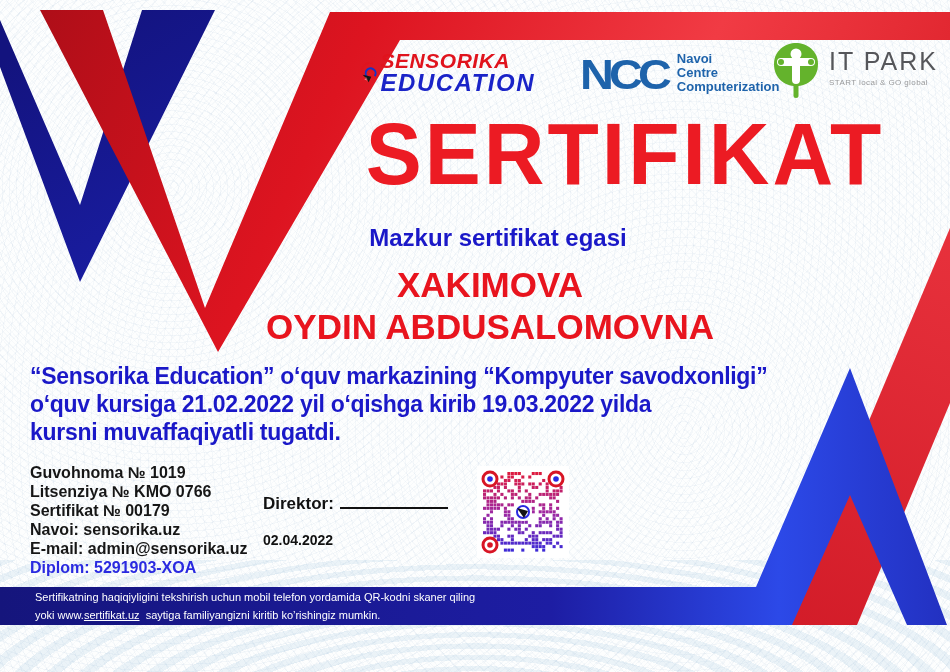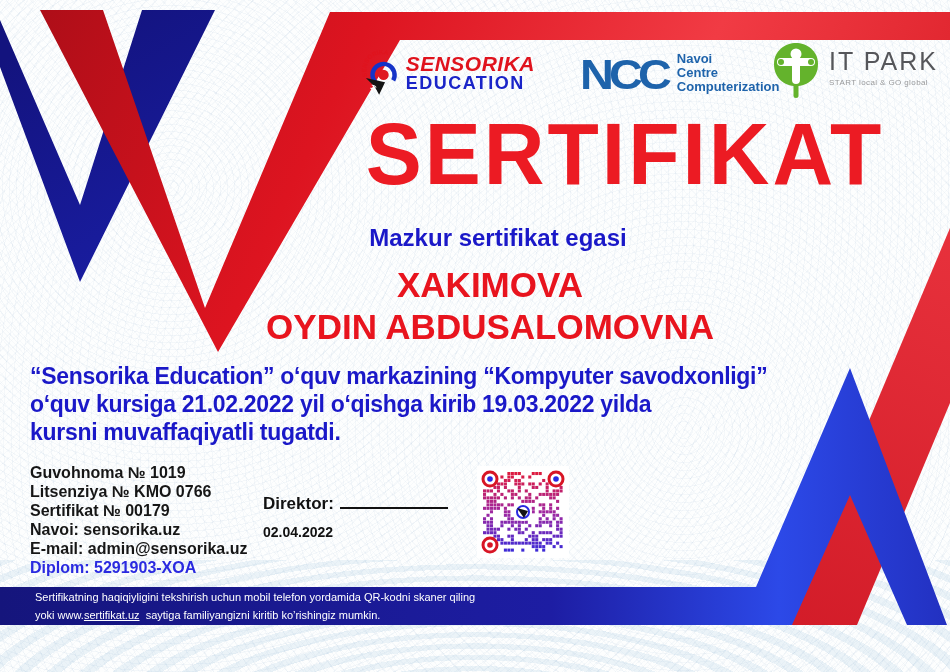--- a/index.html
+++ b/index.html
@@ -38,21 +38,21 @@
   }
   .bottom-waves{
     left:0;top:560px;width:950px;height:112px;z-index:0;
     background:repeating-radial-gradient(ellipse at 50% 160%, rgba(140,185,215,.16) 0 14px, transparent 14px 30px);
   }
   
   .logo-row{z-index:4;}
   .sensorika-logo{left:360px;top:40px;width:175px;height:64px;display:flex;align-items:center;gap:0;}
   .sensorika-text{line-height:1;}
   .sensorika-name{color:#e0131d;font-weight:bold;font-style:italic;font-size:21px;letter-spacing:.5px;}
-  .sensorika-sub{color:#1a24c8;font-weight:bold;font-size:18px;letter-spacing:1.5px;}
+  .sensorika-sub{color:#1a24c8;font-weight:bold;font-style:italic;font-size:24px;letter-spacing:1.5px;}
   .ncc-logo{left:580px;top:44px;width:185px;height:58px;display:flex;align-items:center;gap:6px;}
   .ncc-abbr{color:#1e63ab;font-weight:bold;font-size:47px;letter-spacing:-5px;line-height:1;transform:scaleY(.92);}
   .ncc-lines{color:#1e63ab;font-weight:bold;font-size:13px;line-height:14px;padding-left:4px;}
   .itpark-logo{left:772px;top:42px;width:168px;height:62px;display:flex;align-items:flex-start;gap:9px;}
   .itpark-mark{width:48px;height:58px;position:relative;}
   .itpark-text .itpark-name{color:#55565a;font-size:25px;letter-spacing:2px;line-height:1.1;margin-top:6px;}
   .itpark-text .itpark-tag{color:#97989a;font-size:8px;letter-spacing:.4px;margin-top:2px;}
   
   .title{
     left:300px;top:112px;width:650px;text-align:center;z-index:4;
@@ -64,21 +64,21 @@
   .recipient{left:15px;top:264px;width:950px;text-align:center;z-index:4;
     color:#e8141e;font-weight:bold;font-size:35px;line-height:42px;}
   .body-text{left:30px;top:362px;width:920px;text-align:left;z-index:4;
     color:#1a18c8;font-weight:bold;font-size:23px;line-height:28px;letter-spacing:-.3px;}
   
   .info{left:30px;top:463px;z-index:4;color:#161616;font-weight:bold;font-size:16px;line-height:19px;}
   .info .diplom{color:#2a2ae0;}
   .sig{left:263px;top:494px;z-index:4;color:#111;}
   .sig .d-label{font-weight:bold;font-size:17px;}
   .sig .d-line{display:inline-block;width:108px;border-bottom:2px solid #111;margin-left:6px;vertical-align:baseline;}
-  .sig .d-date{font-weight:bold;font-size:14px;margin-top:10px;}
+  .sig .d-date{font-weight:bold;font-size:14px;margin-top:18px;}
   .qr{left:477px;top:466px;width:92px;height:92px;z-index:4;background:#fff;padding:0;}
   
   .footer-text{left:35px;top:588px;width:720px;z-index:5;color:#ffffff;font-size:11px;line-height:18px;}
   .footer-text .link{text-decoration:underline;color:#ffffff;}
 </style>
 </head>
 <body>
 
 <div class="cert">
 

